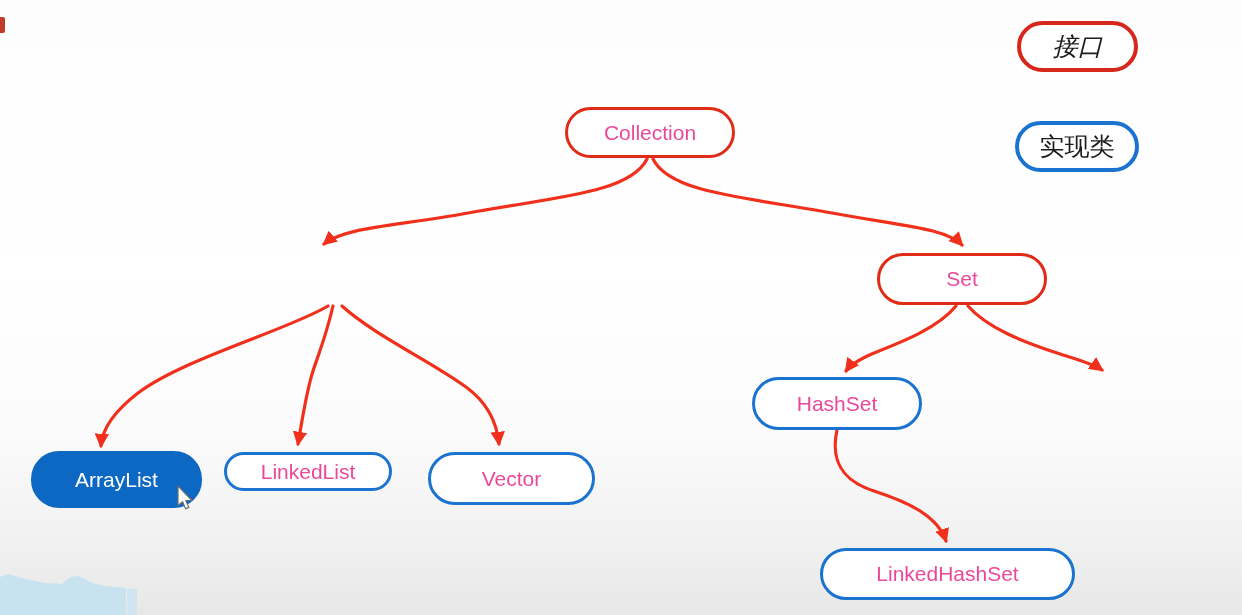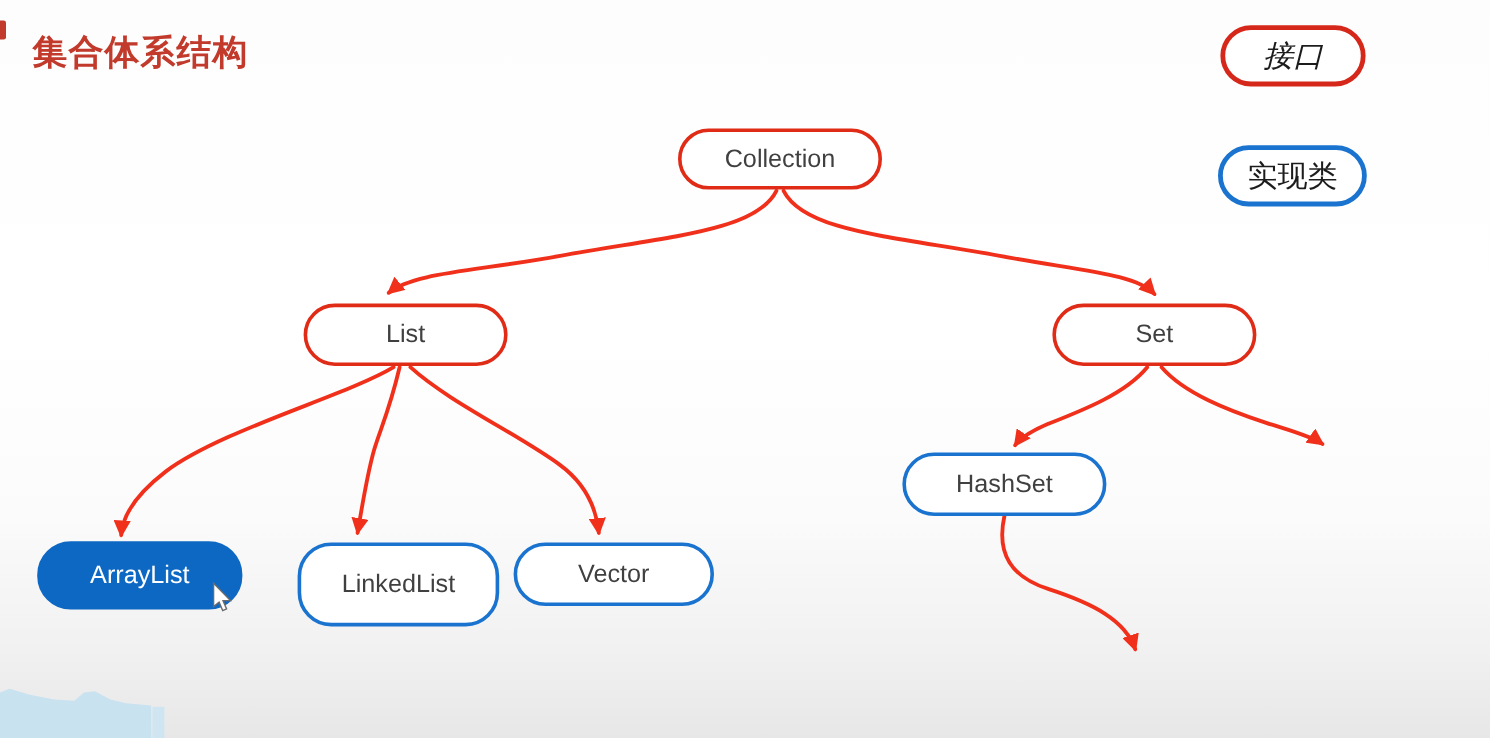--- a/index.html
+++ b/index.html
@@ -36,21 +36,21 @@
   }
 
   .pill {
     position: absolute;
     display: flex;
     align-items: center;
     justify-content: center;
     background: #ffffff;
     border-radius: 28px;
     font-size: 21px;
-    color: #404040;
+    color: #ec4899;
     white-space: nowrap;
   }
   .iface { border: 3px solid #e02b17; }
   .impl  { border: 3px solid #1a73cf; }
   .selected {
     background: #0d68c4;
     border: 3px solid #0d68c4;
     color: #ffffff;
   }
 
@@ -65,21 +65,21 @@
     color: #1c1c1c;
     white-space: nowrap;
   }
   .legend-iface { border: 4px solid #d6281a; }
   .legend-impl  { border: 4px solid #1a73cf; }
 
   .node-collection    { left: 565px;  top: 107px; width: 170px; height: 51px; }
   .node-list          { left: 253px;  top: 253px; width: 170px; height: 52px; }
   .node-set           { left: 877px;  top: 253px; width: 170px; height: 52px; }
   .node-arraylist     { left: 31px;   top: 451px; width: 171px; height: 57px; }
-  .node-linkedlist    { left: 248px;  top: 452px; width: 168px; height: 70px; text-align: right; }
+  .node-linkedlist    { left: 224px;  top: 452px; width: 168px; height: 39px; text-align: right; }
   .node-vector        { left: 428px;  top: 452px; width: 167px; height: 53px; }
   .node-hashset       { left: 752px;  top: 377px; width: 170px; height: 53px; }
   .node-treeset       { left: 1021px; top: 377px; width: 169px; height: 53px; }
   .node-linkedhashset { left: 820px;  top: 548px; width: 255px; height: 52px; }
 
   .legend-interface      { left: 1017px; top: 21px; width: 121px; height: 51px; font-style: italic; }
   .legend-implementation { left: 1015px; top: 94px; width: 124px; height: 51px; margin-top: 27px; }
 
   svg.overlay {
     position: absolute;
@@ -109,51 +109,50 @@
     <path class="edge" marker-end="url(#arrowhead)" d="M 647 159 C 630 193, 556 197, 468 213 C 398 226, 344 227, 324 244"></path>
     <path class="edge" marker-end="url(#arrowhead)" d="M 653 159 C 670 193, 744 197, 832 213 C 902 226, 946 228, 962 245"></path>
     <path class="edge" marker-end="url(#arrowhead)" d="M 328 306 C 288 330, 185 358, 138 393 C 112 413, 102 431, 101 446"></path>
     <path class="edge" marker-end="url(#arrowhead)" d="M 333 306 C 325 340, 317 358, 313 371 C 307 389, 302 420, 298 444"></path>
     <path class="edge" marker-end="url(#arrowhead)" d="M 342 306 C 374 335, 432 362, 466 387 C 488 403, 497 424, 499 444"></path>
     <path class="edge" marker-end="url(#arrowhead)" d="M 956 306 C 938 328, 902 342, 874 353 C 860 359, 851 364, 846 371"></path>
     <path class="edge" marker-end="url(#arrowhead)" d="M 968 306 C 987 328, 1024 342, 1054 352 C 1072 358, 1092 363, 1102 370"></path>
     <path class="edge" marker-end="url(#arrowhead)" d="M 837 430 C 830 462, 843 481, 874 491 C 911 503, 938 517, 946 541"></path>
   </svg>
 
-  <div class="page-title">集合体系结构</div>
   <div class="edge-fragment"></div>
 
   <div class="legend-pill legend-iface legend-interface">
     <span>接口</span>
   </div>
   <div class="legend-pill legend-impl legend-implementation">
     <span>实现类</span>
   </div>
 
   <div class="pill iface node-collection">
     <span>Collection</span>
-  </div>
-  <div class="pill iface node-list">
-    <span>List</span>
   </div>
   <div class="pill iface node-set">
     <span>Set</span>
   </div>
   <div class="pill impl selected node-arraylist">
     <span>ArrayList</span>
   </div>
   <div class="pill impl node-linkedlist">
     <span>LinkedList</span>
   </div>
   <div class="pill impl node-vector">
     <span>Vector</span>
   </div>
   <div class="pill impl node-hashset">
     <span>HashSet</span>
   </div>
+  <div class="pill impl node-linkedhashset">
+    <span>LinkedHashSet</span>
+  </div>
 
   <svg class="overlay" viewBox="0 0 1242 615" aria-hidden="true">
     <path d="M0,577 L8,574 L25,579 L45,583 L62,584 L70,577 L79,576 L92,583 L105,586 L126,588 L126,615 L0,615 Z" fill="#c8e2f0"></path>
     <path d="M127,589 L137,589 L137,615 L127,615 Z" fill="#cfe6f2"></path>
   </svg>
 
   <svg class="overlay" viewBox="0 0 1242 615" aria-hidden="true">
     <g transform="translate(178,486) scale(1.15)">
       <path d="M0,0 L0,16.9 L4,13.7 L6.6,19.8 L9.4,18.6 L6.8,12.6 L12.2,12.6 Z" fill="#ffffff" stroke="#6b6b6b" stroke-width="1"></path>
     </g>

